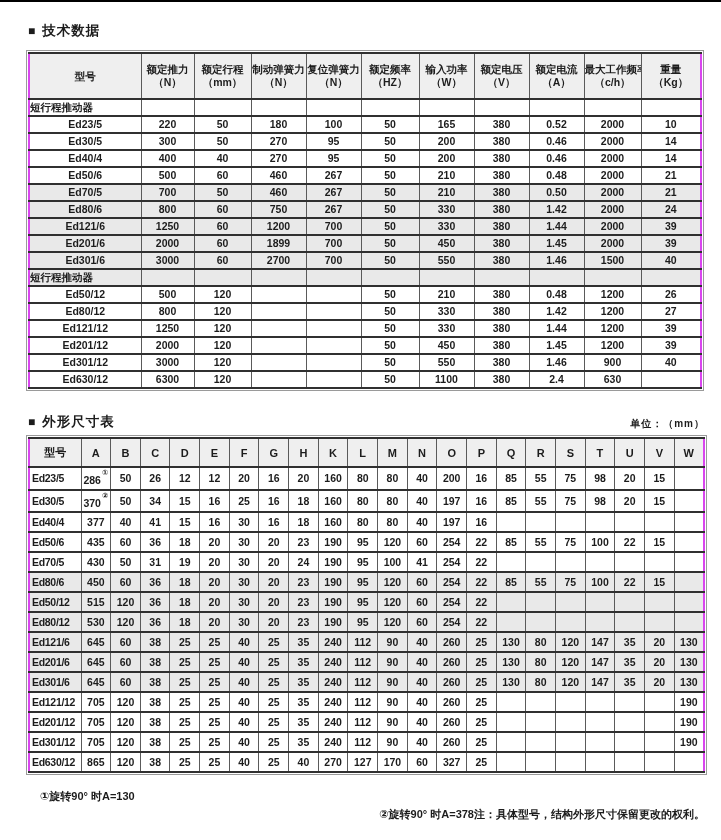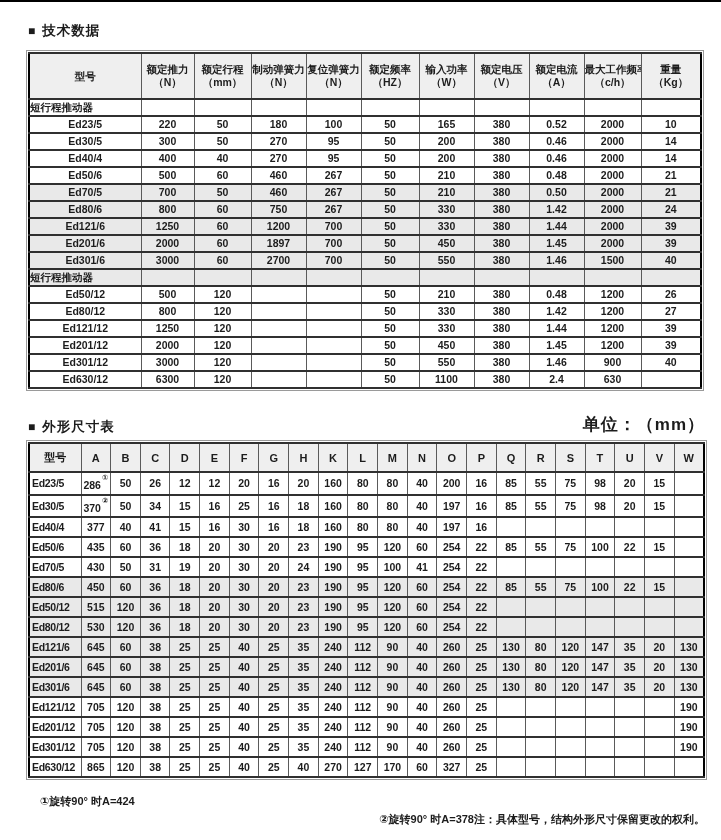--- a/index.html
+++ b/index.html
@@ -11,26 +11,26 @@
   }
   .topline { border-top:2px solid #000; width:721px; }
   .content { padding:10px 16px 0 28px; }
 
   .sec-title { display:flex; align-items:center; gap:6px;
     font-size:13.5px; font-weight:bold; letter-spacing:1px; }
   .sec-title .marker { font-size:12px; }
   .title-tech { margin:10px 0 12px 0; }
   .title-row2 { display:flex; justify-content:space-between; align-items:flex-end;
     width:677px; margin:24px 0 6px 0; }
-  .unit-label { font-size:17px; font-weight:bold; letter-spacing:1px; }
+  .unit-label { font-size:10px; font-weight:bold; letter-spacing:1px; }
 
   table { border-collapse:collapse; table-layout:fixed; background:#fff; }
   table.t1 { width:672px; }
   table.t2 { width:677px; }
-  table { border:2px solid #000000; outline:1px solid #9a9a9a; outline-offset:1px; }
+  table { border:2px solid #d946ef; outline:1px solid #9a9a9a; outline-offset:1px; }
   th, td {
     border-left:1px solid #5a5a5a; border-right:1px solid #5a5a5a;
     border-top:2px solid #303030; border-bottom:2px solid #303030;
     text-align:center; font-weight:bold; white-space:nowrap; overflow:hidden;
     padding:0;
   }
   thead th { background:#efefef; }
   tr.shaded td { background:#e9e9e9; }
 
   .t1 thead th { height:46px; font-size:10.5px; line-height:13px; }
@@ -223,21 +223,21 @@
           <td>330</td>
           <td>380</td>
           <td>1.44</td>
           <td>2000</td>
           <td>39</td>
         </tr>
         <tr class="shaded">
           <td>Ed201/6</td>
           <td>2000</td>
           <td>60</td>
-          <td>1897</td>
+          <td>1899</td>
           <td>700</td>
           <td>50</td>
           <td>450</td>
           <td>380</td>
           <td>1.45</td>
           <td>2000</td>
           <td>39</td>
         </tr>
         <tr class="shaded">
           <td>Ed301/6</td>
@@ -763,20 +763,20 @@
           <td><span></span></td>
           <td><span></span></td>
           <td><span></span></td>
           <td><span></span></td>
           <td><span></span></td>
         </tr>
       </tbody>
   </table>
 
   <div class="footnotes">
-    <div class="foot-line">①旋转90° 时A=424</div>
+    <div class="foot-line">①旋转90° 时A=130</div>
     <div class="foot-line foot-row2">
       <span>②旋转90° 时A=378</span>
       <span class="foot-note">注：具体型号，结构外形尺寸保留更改的权利。</span>
     </div>
   </div>
 
 </div>
 
 </body></html>

